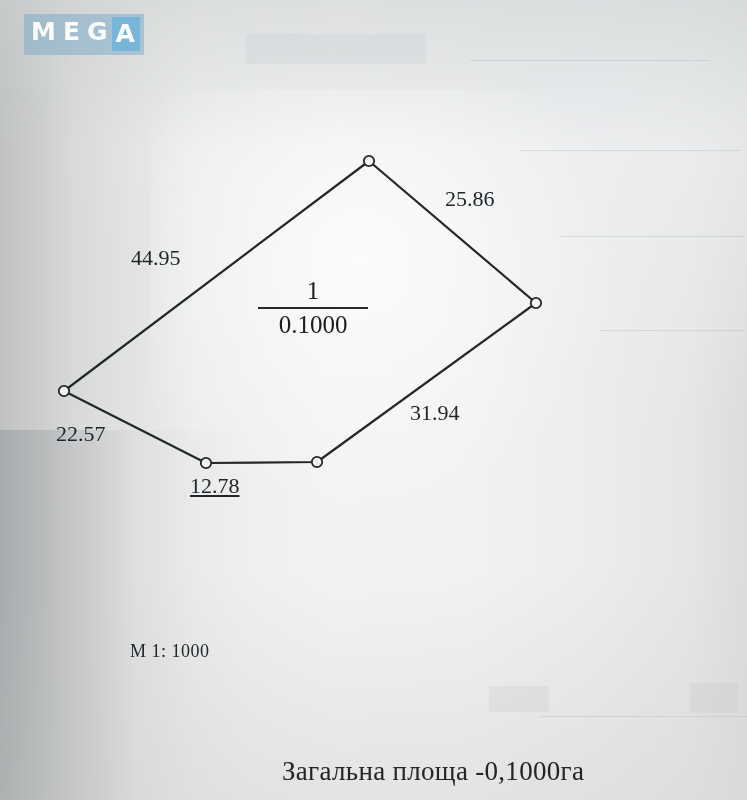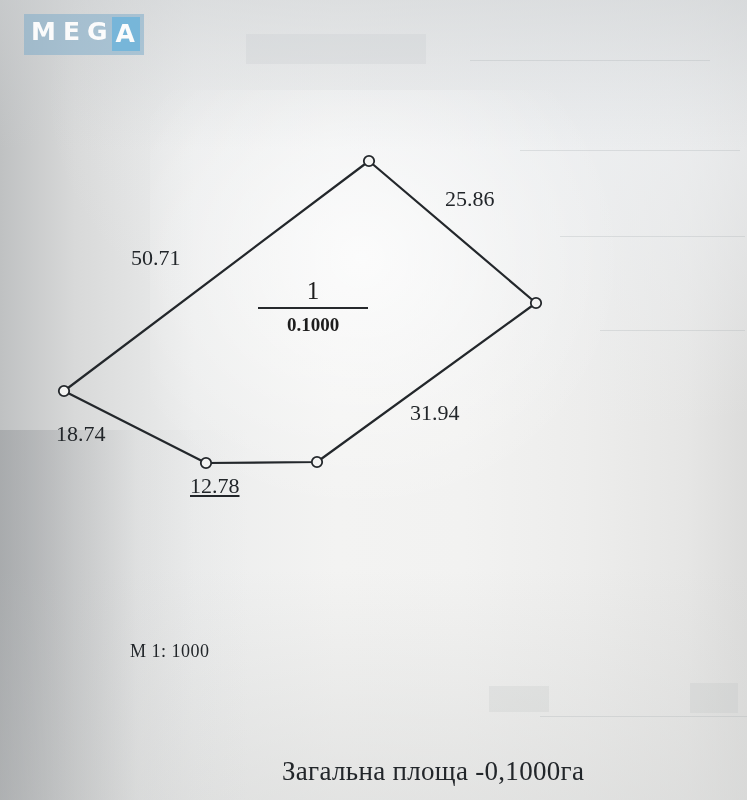--- a/index.html
+++ b/index.html
@@ -121,23 +121,22 @@
   #parcel-number {
     font-size: 25px;
     line-height: 26px;
   }
   #parcel-rule {
     height: 2px;
     background: #26292c;
     margin: 3px 0 2px 0;
   }
   #parcel-area {
-    font-size: 19px;
+    font-size: 25px;
     line-height: 28px;
-    font-weight: bold;
   }
 
   #plan-svg {
     position: absolute;
     left: 0; top: 0;
   }
 </style>
 </head>
 <body>
 
@@ -171,23 +170,23 @@
     <polygon points="369,161 536,303 317,462 206,463 64,391" fill="none" stroke="#23272b" stroke-width="2.2" stroke-linejoin="round"></polygon>
     <circle cx="369" cy="161" r="5.2" fill="#f4f4f3" stroke="#23272b" stroke-width="1.8"></circle>
     <circle cx="536" cy="303" r="5.2" fill="#f4f4f3" stroke="#23272b" stroke-width="1.8"></circle>
     <circle cx="317" cy="462" r="5.2" fill="#f4f4f3" stroke="#23272b" stroke-width="1.8"></circle>
     <circle cx="206" cy="463" r="5.2" fill="#f4f4f3" stroke="#23272b" stroke-width="1.8"></circle>
     <circle cx="64" cy="391" r="5.2" fill="#f4f4f3" stroke="#23272b" stroke-width="1.8"></circle>
   </svg>
 
 
   <div class="plan-text side-label" id="side-2586">25.86</div>
-  <div class="plan-text side-label" id="side-4495">50.71</div>
+  <div class="plan-text side-label" id="side-4495">44.95</div>
   <div class="plan-text side-label" id="side-3194">31.94</div>
-  <div class="plan-text side-label" id="side-1874">18.74</div>
+  <div class="plan-text side-label" id="side-1874">22.57</div>
   <div class="plan-text side-label" id="side-1278">12.78</div>
 
   <div id="parcel-fraction">
     <div id="parcel-number">1</div>
     <div id="parcel-rule"></div>
     <div id="parcel-area">0.1000</div>
   </div>
 
   <div class="plan-text" id="scale-label">M 1: 1000</div>
 

